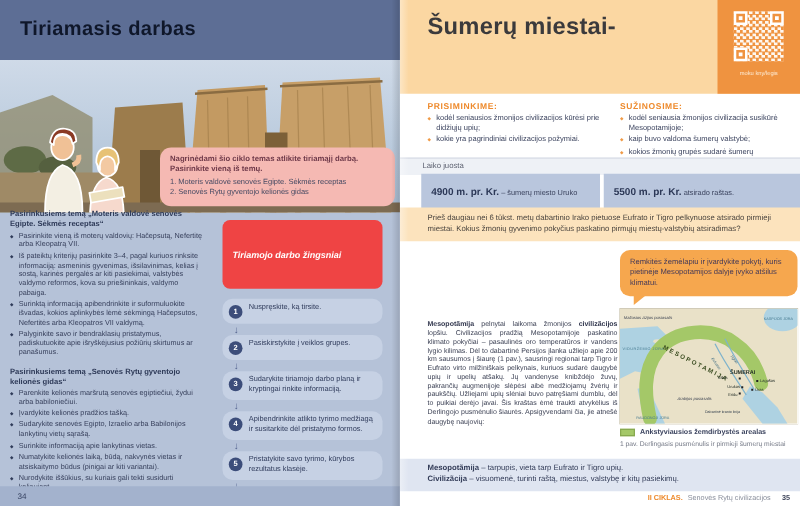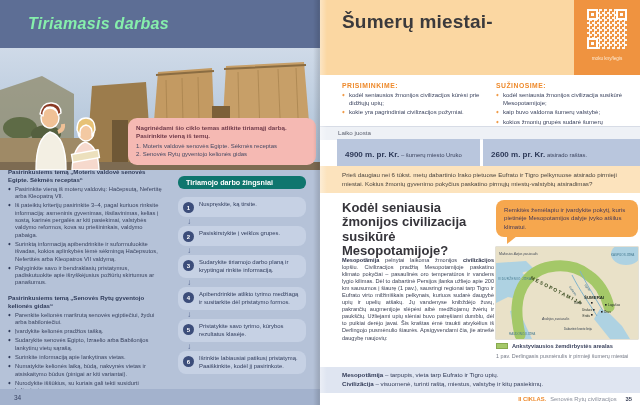--- a/index.html
+++ b/index.html
@@ -2,37 +2,37 @@
 <html><head>
 <meta charset="utf-8">
 <style>
   html,body{margin:0;padding:0;background:#e8e8e8;}
   .spread{position:relative;width:640px;height:405px;background:#fff;overflow:hidden;
           font-family:"Liberation Sans",sans-serif;}
   
   .pl{position:absolute;left:0;top:0;width:320px;height:405px;background:#b5c2d8;}
   .pl-header{position:absolute;left:0;top:0;width:320px;height:48px;background:#5d6e95;
              display:flex;align-items:center;padding-left:16px;box-sizing:border-box;}
-  .pl-header h1{margin:12px;font-size:16px;font-weight:bold;color:#86efac;letter-spacing:.3px;font-style:italic;}
+  .pl-header h1{margin:0;font-size:16px;font-weight:bold;color:#0f172a;letter-spacing:.3px;}
   .photo{position:absolute;left:0;top:48px;width:320px;height:122px;}
   .photo svg{display:block;}
   .callout{position:absolute;right:4px;top:118px;width:188px;background:#f5b9b3;
            border-radius:9px;padding:6px 8px;box-sizing:border-box;z-index:6;}
   .callout .cb{margin:0 0 2px;font-size:6.2px;font-weight:bold;color:#6f3a4a;line-height:1.32;}
   .callout ul{margin:0;padding:0;list-style:none;}
   .callout li{font-size:6px;color:#464a63;line-height:1.35;}
   .colL{position:absolute;left:8px;top:168px;width:154px;}
   .colL h3{margin:0 0 2px;font-size:6.1px;color:#2e3a58;line-height:1.3;}
   .colL ul{margin:0 0 7px;padding:0;list-style:none;}
   .colL li{position:relative;padding-left:7px;margin-bottom:2px;
            font-size:5.8px;line-height:1.26;color:#39425e;}
   .colL li::before{content:"◆";position:absolute;left:0;top:1px;font-size:3.6px;color:#2e3a58;}
   .steps{position:absolute;left:178px;top:176px;width:128px;}
-  .steps-h{background:#0f766e;color:#fff;font-size:7.2px;font-weight:bold;
-           padding:2px 8px;border-radius:6px;margin-bottom:8px;}
+  .steps-h{background:#ef4444;color:#fff;font-size:7.2px;font-weight:bold;
+           padding:23px 8px;border-radius:6px;margin-bottom:8px;font-style:italic;}
   .step{display:flex;gap:5px;align-items:flex-start;background:#c6d1e4;border-radius:8px;
         padding:4px 5px;margin-bottom:9px;position:relative;}
   .step:not(:last-child)::after{content:"↓";position:absolute;left:9px;bottom:-9px;
         font-size:8px;line-height:1;color:#54648e;}
   .badge{flex:0 0 11px;height:11px;border-radius:50%;background:#3c4d7a;color:#fff;
          font-size:6px;font-weight:bold;display:flex;align-items:center;justify-content:center;margin-top:1px;}
   .stxt{font-size:5.9px;line-height:1.27;color:#303c5c;}
   .pl-footer{position:absolute;left:0;bottom:0;width:320px;height:16px;background:#a3b2cd;}
   .pn34{position:absolute;left:14px;bottom:4px;font-size:6.5px;color:#374362;}
   .seam{position:absolute;left:313px;top:0;width:14px;height:405px;z-index:20;pointer-events:none;
@@ -261,27 +261,26 @@
     </div>
 
     <div class="tl-band">
       <span class="laiko">Laiko juosta</span>
     </div>
     <div class="timeline">
       <div class="tl-seg s1">
         <span class="tl-date">4900 m. pr. Kr.</span><span class="tl-txt"> – šumerų miesto Uruko klestėjimo pradžia</span>
       </div>
       <div class="tl-seg s2">
-        <span class="tl-date">2600 m. pr. Kr.</span><span class="tl-txt"> atsirado raštas.</span>
+        <span class="tl-date">5500 m. pr. Kr.</span><span class="tl-txt"> atsirado raštas.</span>
       </div>
     </div>
 
     <div class="intro">Prieš daugiau nei 6 tūkst. metų dabartinio Irako pietuose Eufrato ir Tigro pelkynuose atsirado pirmieji miestai. Kokius žmonių gyvenimo pokyčius paskatino pirmųjų miestų-valstybių atsiradimas?</div>
 
-    <h3 class="art-h">Kodėl seniausia žmonijos civilizacija susikūrė Mesopotamijoje?</h3>
     <p class="art-b"><b>Mesopotãmija</b><span> pelnytai laikoma žmonijos </span><b>civilizãcijos</b><span> lopšiu. Civilizacijos pradžią Mesopotamijoje paskatino klimato pokyčiai – pasaulinės oro temperatūros ir vandens lygio kilimas. Dėl to dabartinė Persijos įlanka užliejo apie 200 km sausumos į šiaurę (1 pav.), sausringi regionai tarp Tigro ir Eufrato virto milžiniškais pelkynais, kuriuos sudarė daugybė upių ir upelių atšakų. Jų vandenyse knibždėjo žuvų, pakrančių augmenijoje slėpėsi aibė medžiojamų žvėrių ir paukščių. Užliejami upių slėniai buvo patręšiami dumblu, dėl to puikiai derėjo javai. Šis kraštas ėmė traukti atvykėlius iš Derlingojo pusmėnulio šiaurės. Apsigyvendami čia, jie atnešė daugybę naujovių:</span></p>
 
     <div class="bubble">Remkitės žemėlapiu ir įvardykite pokytį, kuris pietinėje Mesopotamijos dalyje įvyko atšilus klimatui.</div>
 
     <div class="mapbox">
       <svg width="142" height="92" viewBox="0 0 142 92">
         <rect width="142" height="92" fill="#e9e1c8"></rect>
         <path d="M0,16 L30,14 L38,22 L34,34 L26,40 L22,52 L12,50 L0,56 Z" fill="#aed2e2"></path>
         <ellipse cx="30" cy="26" rx="3.4" ry="1.6" fill="#e9e1c8"></ellipse>
         <ellipse cx="130" cy="7" rx="15" ry="11" fill="#aed2e2"></ellipse>

